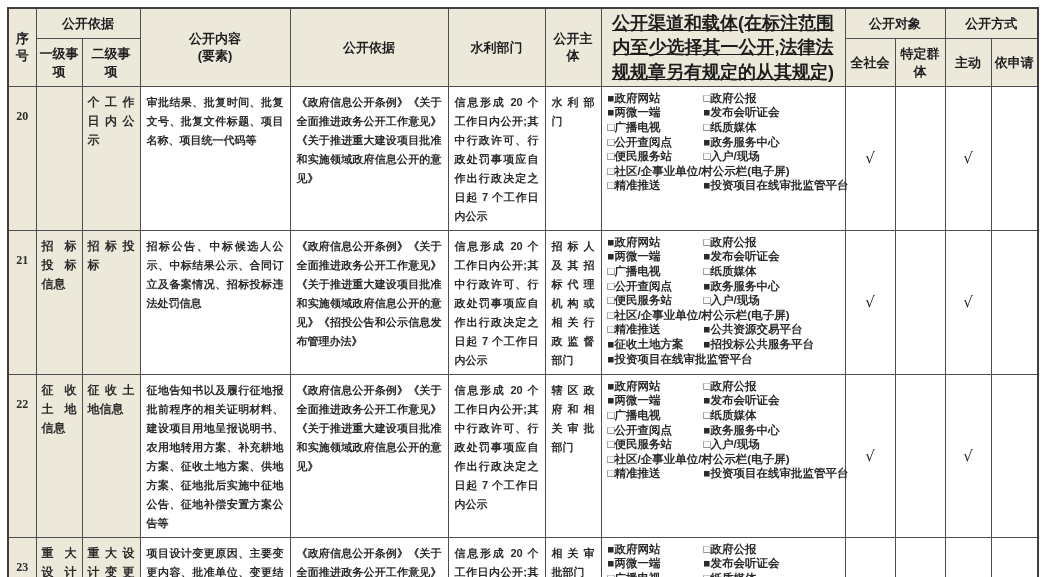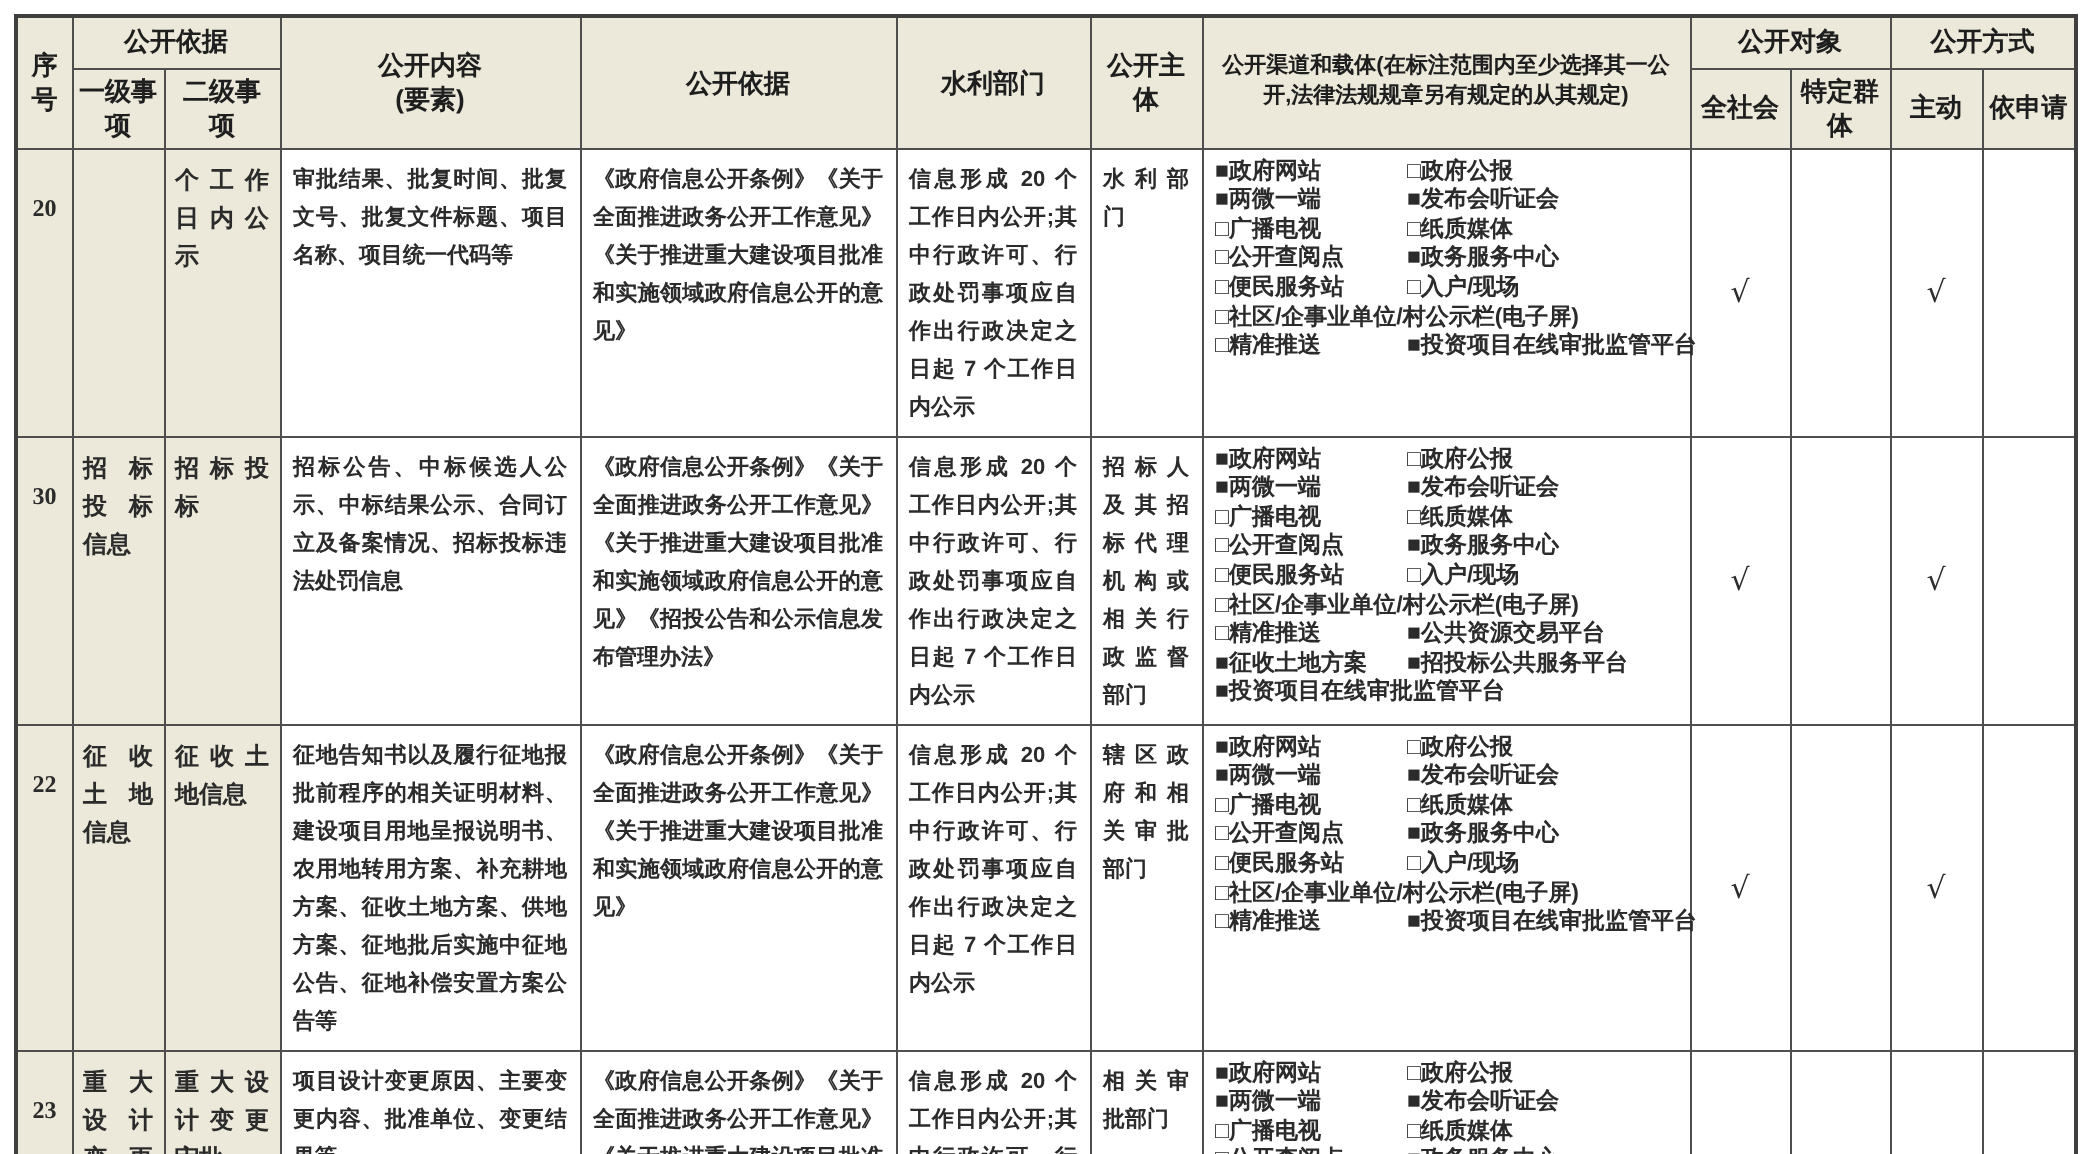--- a/index.html
+++ b/index.html
@@ -21,21 +21,21 @@
   th {
     background: var(--header-bg, #ece9db);
     font-weight: bold;
     font-size: 13px;
     text-align: center;
     vertical-align: middle;
     line-height: 1.35;
     padding: 2px 3px;
     color: #1e1e1e;
   }
-  th.ch-head { font-size: 11px; }
+  th.ch-head { font-size: 18px; text-decoration: underline; }
   td { font-weight: bold; }
   td.shaded { background: var(--header-bg, #ece9db); }
   td.seq {
     font-family: "Liberation Serif", serif;
     font-size: 12px;
     text-align: center;
     vertical-align: top;
     padding-top: 22px;
   }
   td.lv {
@@ -151,21 +151,21 @@
               <span class="ch-item ch-first">□精准推送</span>
               <span class="ch-item">■投资项目在线审批监管平台</span>
             </div>
           </td>
         <td class="ck">√</td>
         <td class="ck"></td>
         <td class="ck">√</td>
         <td class="ck"></td>
       </tr>
       <tr style="height:142px">
-        <td class="seq shaded">30</td>
+        <td class="seq shaded">21</td>
         <td class="lv shaded">招标投标信息</td>
         <td class="lv shaded">招标投标</td>
         <td class="txt">招标公告、中标候选人公示、中标结果公示、合同订立及备案情况、招标投标违法处罚信息</td>
         <td class="txt">《政府信息公开条例》《关于全面推进政务公开工作意见》《关于推进重大建设项目批准和实施领域政府信息公开的意见》《招投公告和公示信息发布管理办法》</td>
         <td class="txt">信息形成 20 个工作日内公开;其中行政许可、行政处罚事项应自作出行政决定之日起 7 个工作日内公示</td>
         <td class="txt">招标人及其招标代理机构或相关行政监督部门</td>
         <td class="ch">
             <div class="ch-line">
               <span class="ch-item ch-first">■政府网站</span>
               <span class="ch-item">□政府公报</span>

